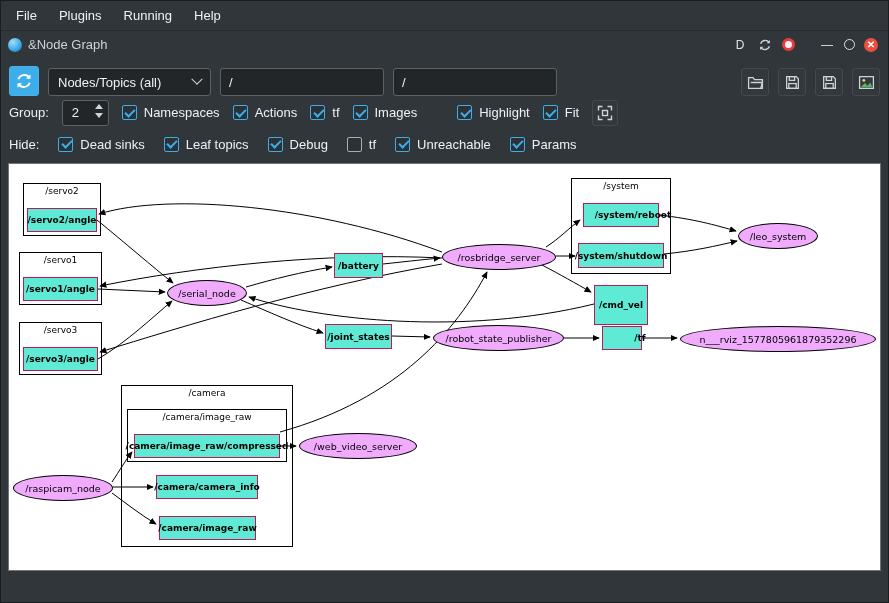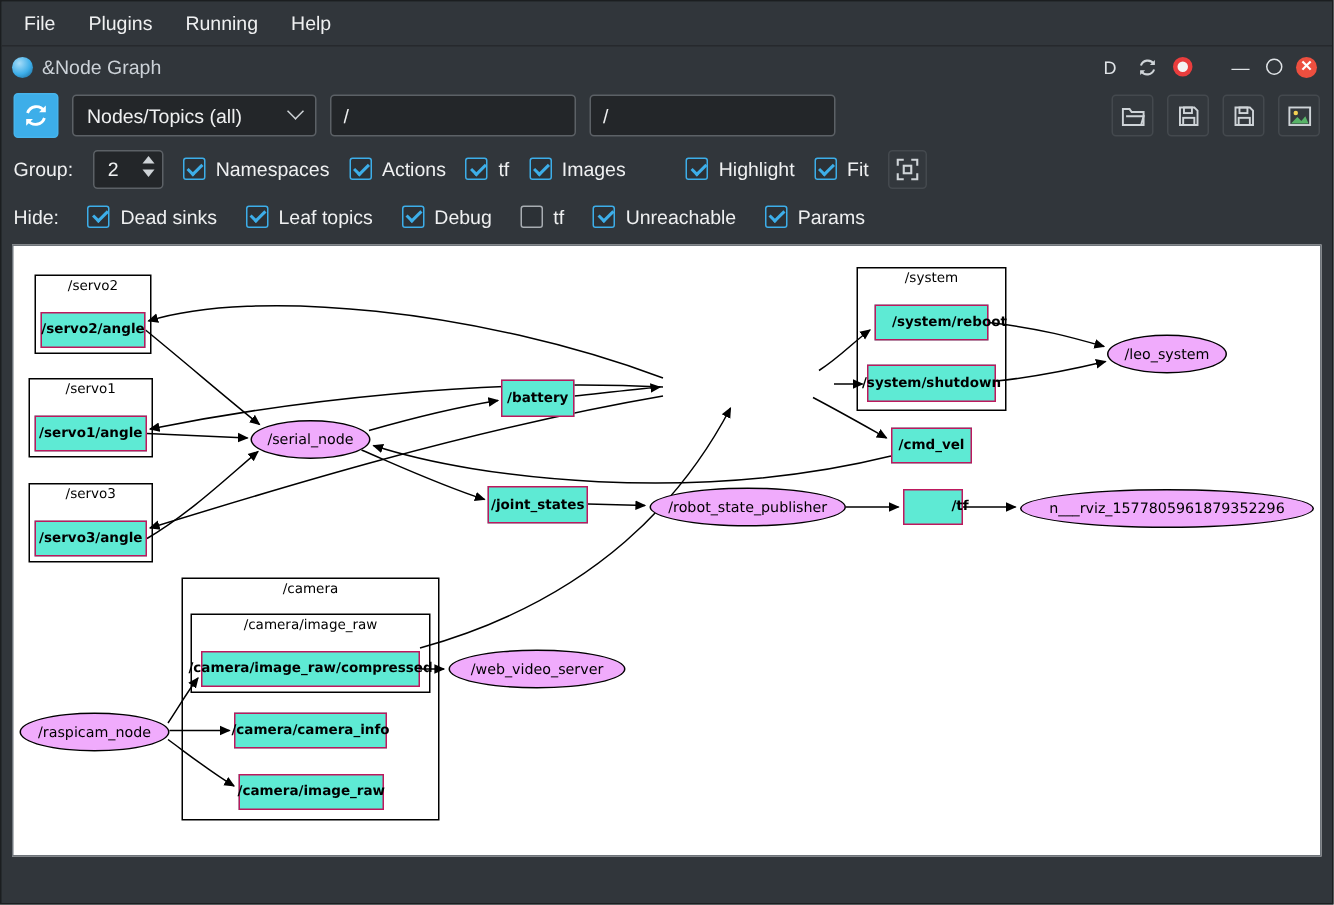--- a/index.html
+++ b/index.html
@@ -34,21 +34,21 @@
     width: 16px; height: 16px; color: #dfe3e6; font-size: 12px; cursor: default; }
   .lifebuoy { width: 13px; height: 13px; border-radius: 50%;
     border: 3px solid #e93d3d; background: #f4f4f4; }
   .win-sep { width: 6px; }
   .circle-btn { width: 11px; height: 11px; border: 1.5px solid #dfe3e6; border-radius: 50%; }
   .close-btn { width: 14px; height: 14px; border-radius: 50%; background: #ed4f3f;
     color: #fff; font-size: 10px; line-height: 1; font-weight: bold; }
 
   
   .toolbar { display: flex; align-items: center; padding: 0 8px; gap: 9px; }
-  .row1 { height: 38px; }
+  .row1 { height: 38px; align-items: flex-end; }
   .row2 { height: 33px; gap: 13px; }
   .row3 { height: 30px; gap: 19px; }
 
   .btn-refresh {
     width: 30px; height: 30px; border-radius: 3px;
     background: #3daee9; border: 1px solid #47b4ec;
     display: flex; align-items: center; justify-content: center; flex: 0 0 auto;
   }
   .combo {
     width: 163px; height: 28px; background: #232629; border: 1px solid #5c6166;
@@ -327,24 +327,25 @@
         <path d="M103,329 C118,340 132,351 147,360" class="edge" marker-end="url(#arrowhead)"></path>
         <path d="M271,282 L287,282" class="edge" marker-end="url(#arrowhead)"></path>
       </svg>
     <div id="node-layer">
         <div class="gnode box" style="left: 18px; top: 44px; width: 70px; height: 24px;">/servo2/angle</div>
         <div class="gnode box" style="left: 14px; top: 113px; width: 75px; height: 24px;">/servo1/angle</div>
         <div class="gnode box" style="left: 14px; top: 183px; width: 75px; height: 24px;">/servo3/angle</div>
         <div class="gnode ellipse" style="left: 158px; top: 116px; width: 80px; height: 26px;">/serial_node</div>
         <div class="gnode box" style="left: 325px; top: 89px; width: 49px; height: 25px;">/battery</div>
         <div class="gnode box" style="left: 316px; top: 160px; width: 67px; height: 25px;">/joint_states</div>
+        <div class="gnode ellipse" style="left: 433px; top: 80px; width: 114px; height: 26px;">/rosbridge_server</div>
         <div class="gnode box" style="left: 574px; top: 39px; width: 76px; height: 24px; padding-left: 24px;">/system/reboot</div>
         <div class="gnode box" style="left: 569px; top: 79px; width: 86px; height: 25px;">/system/shutdown</div>
         <div class="gnode ellipse" style="left: 729px; top: 59px; width: 80px; height: 26px;">/leo_system</div>
-        <div class="gnode box" style="left: 585px; top: 121px; width: 54px; height: 24px;">/cmd_vel</div>
+        <div class="gnode box" style="left: 585px; top: 121px; width: 54px; height: 40px;">/cmd_vel</div>
         <div class="gnode ellipse" style="left: 424px; top: 161px; width: 131px; height: 26px;">/robot_state_publisher</div>
         <div class="gnode box" style="left: 593px; top: 162px; width: 40px; height: 24px; padding-left: 36px;">/tf</div>
         <div class="gnode ellipse" style="left: 671px; top: 162px; width: 196px; height: 26px;">n___rviz_1577805961879352296</div>
         <div class="gnode box" style="left: 125px; top: 270px; width: 146px; height: 24px;">/camera/image_raw/compressed</div>
         <div class="gnode box" style="left: 147px; top: 311px; width: 102px; height: 24px;">/camera/camera_info</div>
         <div class="gnode box" style="left: 150px; top: 352px; width: 97px; height: 24px;">/camera/image_raw</div>
         <div class="gnode ellipse" style="left: 290px; top: 269px; width: 118px; height: 26px;">/web_video_server</div>
         <div class="gnode ellipse" style="left: 4px; top: 311px; width: 100px; height: 26px;">/raspicam_node</div>
       </div>
   </div>

